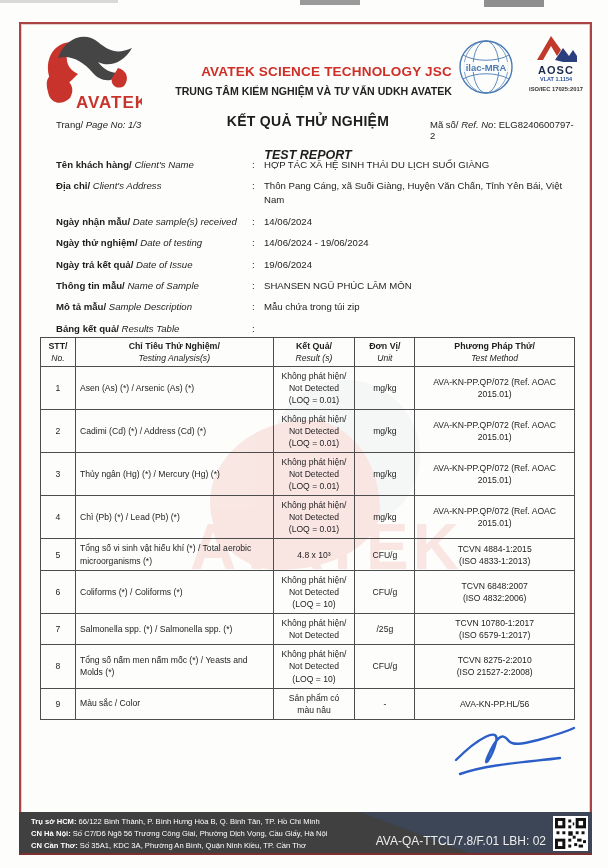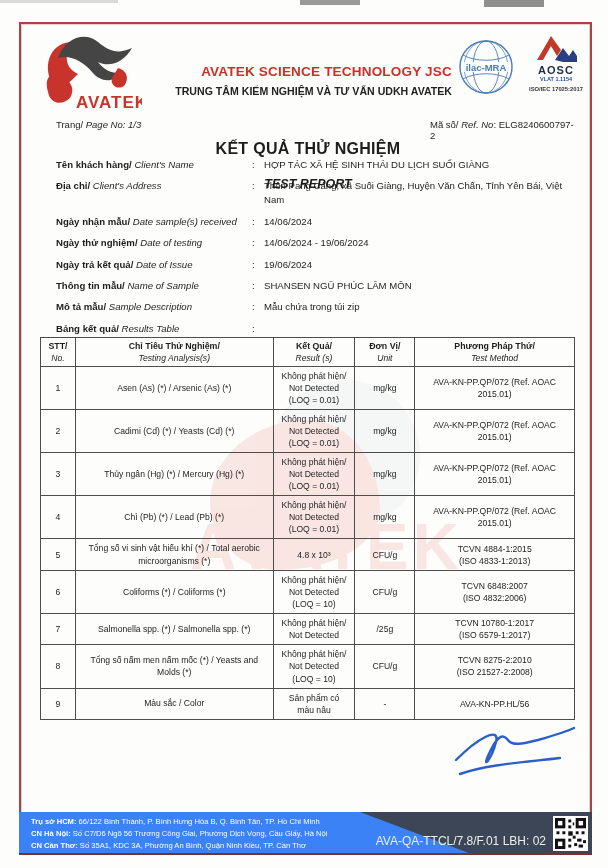--- a/index.html
+++ b/index.html
@@ -33,49 +33,49 @@
   .aosc-vlat { font-size:5.5px; font-weight:bold; color:#2b4fa0; }
   .aosc-iso { font-size:5.8px; font-weight:bold; color:#333; margin-top:4px; }
 
   
   .stamp { position:absolute; left:575px; top:192px; width:60px; height:115px; }
 
   
   .title-row { position:absolute; left:38px; top:113px; width:537px; }
   .page-no { position:absolute; left:18px; top:6px; font-size:9.5px; }
   .doc-title { position:absolute; left:150px; width:240px; text-align:center; }
-  .title-vi { font-size:16px; font-weight:bold; letter-spacing:.3px;margin-top:27px; }
+  .title-vi { font-size:14px; font-weight:bold; letter-spacing:.3px; }
   .title-en { font-size:12.5px; font-weight:bold; font-style:italic; margin-top:19px; }
   .ref-no { position:absolute; left:392px; top:6px; font-size:9.5px; }
   .it { font-style:italic; }
 
   
   .info { position:absolute; left:56px; top:158px; width:520px; }
   .info-row { display:flex; align-items:flex-start; margin-bottom:7.5px; font-size:9.6px; line-height:1.45; }
   .info-label { width:196px; flex:0 0 196px; }
   .lbl-vi { font-weight:bold; }
   .lbl-en { font-style:italic; }
   .info-colon { width:12px; flex:0 0 12px; }
   .info-value { flex:1; }
   .v-bold { font-weight:normal; }
 
   
   table.results { position:absolute; left:40px; top:337px; width:535px; border-collapse:collapse; font-size:8.6px; }
   table.results th, table.results td { border:1px solid #4d4d4d; padding:3px 4px; vertical-align:middle; background:transparent; }
   th .vi { display:block; font-weight:bold; font-size:8.8px; }
   th .en { display:block; font-style:italic; font-weight:normal; margin-top:2px; }
   td.c, th { text-align:center; }
-  td.analysis { text-align:center; padding-left:5px; line-height:1.45; }
+  td.analysis { text-align:left; padding-left:5px; line-height:1.45; }
   td.pre { white-space:pre-line; line-height:1.4; }
   col.c-stt {width:35px;} col.c-ana {width:198px;} col.c-res {width:82px;} col.c-unit {width:60px;} col.c-met {width:160px;}
 
   .signature { position:absolute; left:448px; top:718px; width:135px; height:72px; }
 
   
-  .footer { position:absolute; left:19px; top:812px; width:573px; height:43px; background:#3b82f6; border-bottom:2px solid #7c2f2f; }
+  .footer { position:absolute; left:19px; top:812px; width:573px; height:43px; background:#404040; border-bottom:2px solid #7c2f2f; }
   .footer-slate { position:absolute; right:0; top:0; width:100%; height:100%; background:#3d4656;
                   clip-path:polygon(59.5% 0, 100% 0, 100% 100%, 78.5% 100%); }
   .addr { position:absolute; left:12px; top:4px; color:#fff; font-size:7.6px; line-height:1.6; z-index:2; }
   .addr b { font-weight:bold; }
   .doc-code { position:absolute; right:46px; bottom:5px; color:#eee; font-size:12px; z-index:2; }
   .qr { position:absolute; right:4px; top:4px; width:35px; height:35px; background:#fff; z-index:3; padding:2px; }
 </style>
 </head>
 <body>
 
@@ -262,21 +262,21 @@
       <td class="c pre res">Không phát hiện/
 Not Detected
 (LOQ = 0.01)</td>
       <td class="c unit">mg/kg</td>
       <td class="c pre met">AVA-KN-PP.QP/072 (Ref. AOAC
 2015.01)</td>
     </tr>
 
     <tr>
       <td class="c stt">2</td>
-      <td class="analysis">Cadimi (Cd) (*) / Yeasts (Cd) (*)</td>
+      <td class="analysis">Cadimi (Cd) (*) / Address (Cd) (*)</td>
       <td class="c pre res">Không phát hiện/
 Not Detected
 (LOQ = 0.01)</td>
       <td class="c unit">mg/kg</td>
       <td class="c pre met">AVA-KN-PP.QP/072 (Ref. AOAC
 2015.01)</td>
     </tr>
 
     <tr>
       <td class="c stt">3</td>

